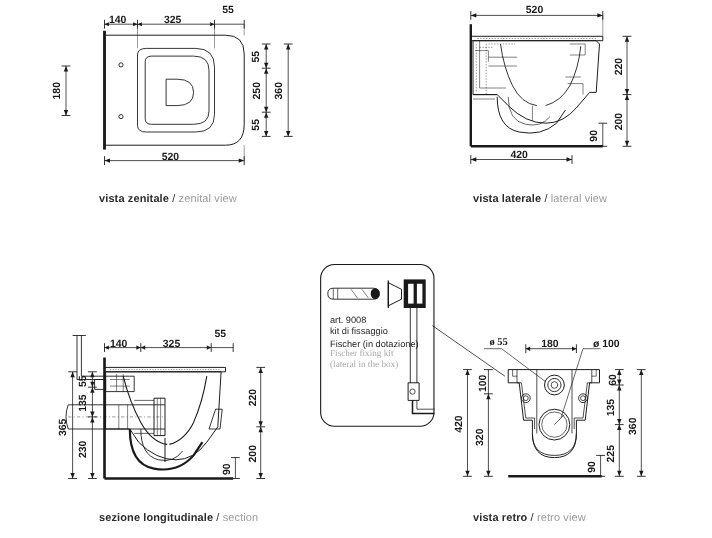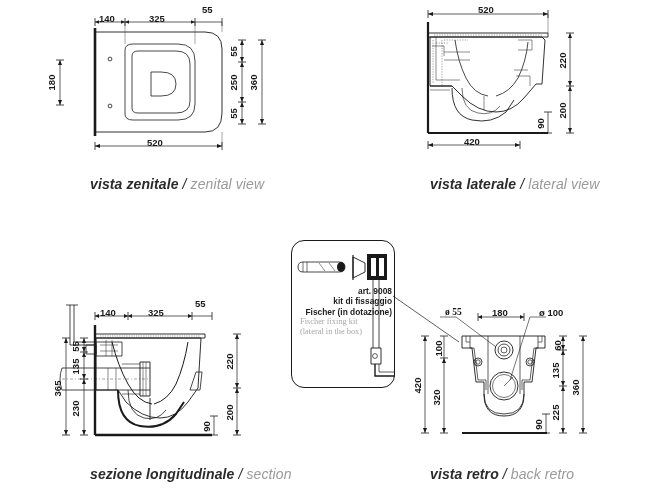--- a/index.html
+++ b/index.html
@@ -19,25 +19,24 @@
     inset: 0;
     background: #ffffff;
   }
   .view-panel {
     position: absolute;
   }
   svg { display: block; overflow: visible; }
 
   .caption {
     position: absolute;
-    font-size: 14px;
+    font-size: 10px;
     letter-spacing: 0.1px;
     white-space: nowrap;
     color: #8d8d8d;
-    font-style: italic;
   }
   .caption .it {
     font-weight: bold;
     color: #2b2b2b;
   }
   .caption .sep { color: #2b2b2b; font-weight: normal; }
   .caption .en { color: #9a9a9a; }
 
   
   .dim {
@@ -68,23 +67,22 @@
   .kit-text {
     position: absolute;
     left: 300px;
     top: 286px;
     width: 92px;
     font-size: 8.4px;
     line-height: 10.3px;
     white-space: nowrap;
   }
   .kit-text .l1, .kit-text .l2, .kit-text .l3 {
-    font-weight: bold;
+    font-weight: normal;
     color: #1d1d1d;
-    text-align: right;
   }
   .kit-text .l4, .kit-text .l5 {
     color: #a8a8a8;
     font-family: Liberation Serif, serif;
   }
 </style>
 </head>
 <body>
 
 <div class="page">
@@ -482,16 +480,16 @@
     <div class="dim vert" style="left:152px; top:50px;">60</div>
     <div class="dim vert" style="left:148px; top:75px;">135</div>
     <div class="dim vert" style="left:148px; top:117px;">225</div>
     <div class="dim vert" style="left:168px; top:92px;">360</div>
     <div class="dim vert" style="left:133px; top:129px;">90</div>
   </div>
 
   <div class="caption" style="left:430px; top:466px;">
     <span class="it">vista retro</span>
     <span class="sep">/</span>
-    <span class="en">back retro</span>
+    <span class="en">retro view</span>
   </div>
 
 </div>
 
 </body></html>

